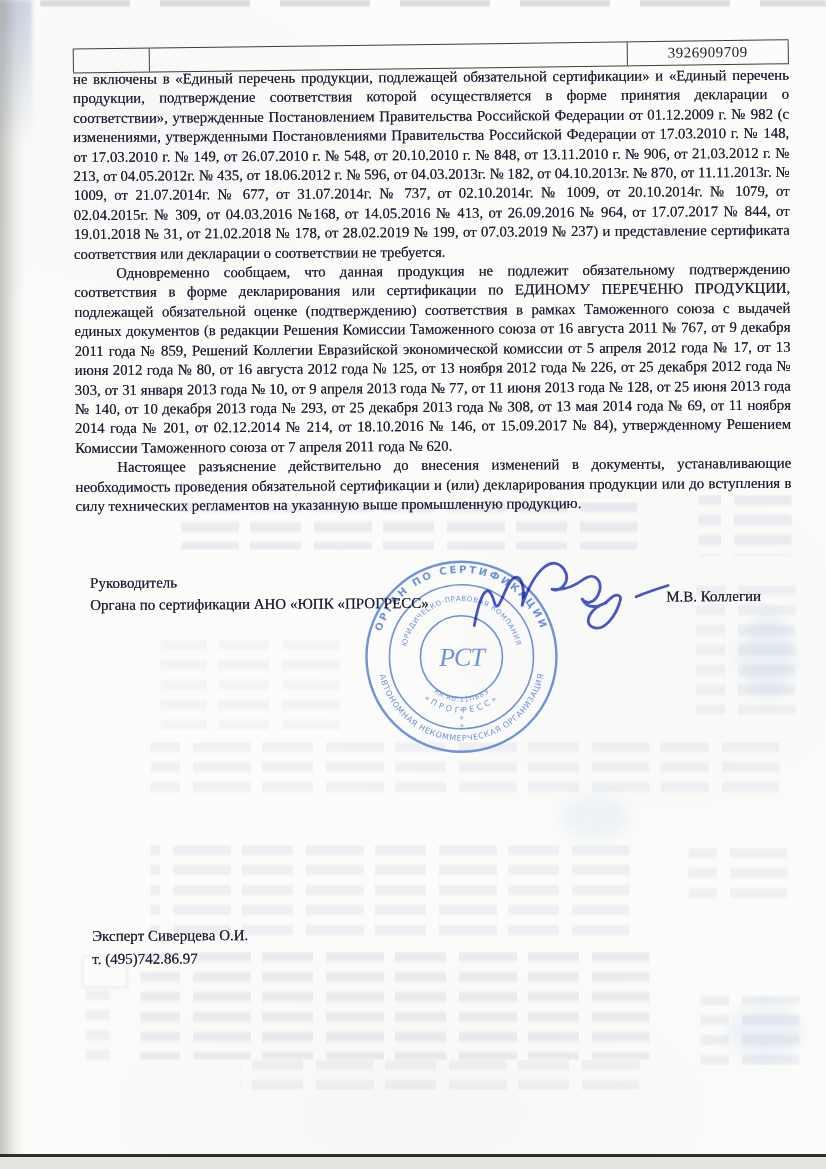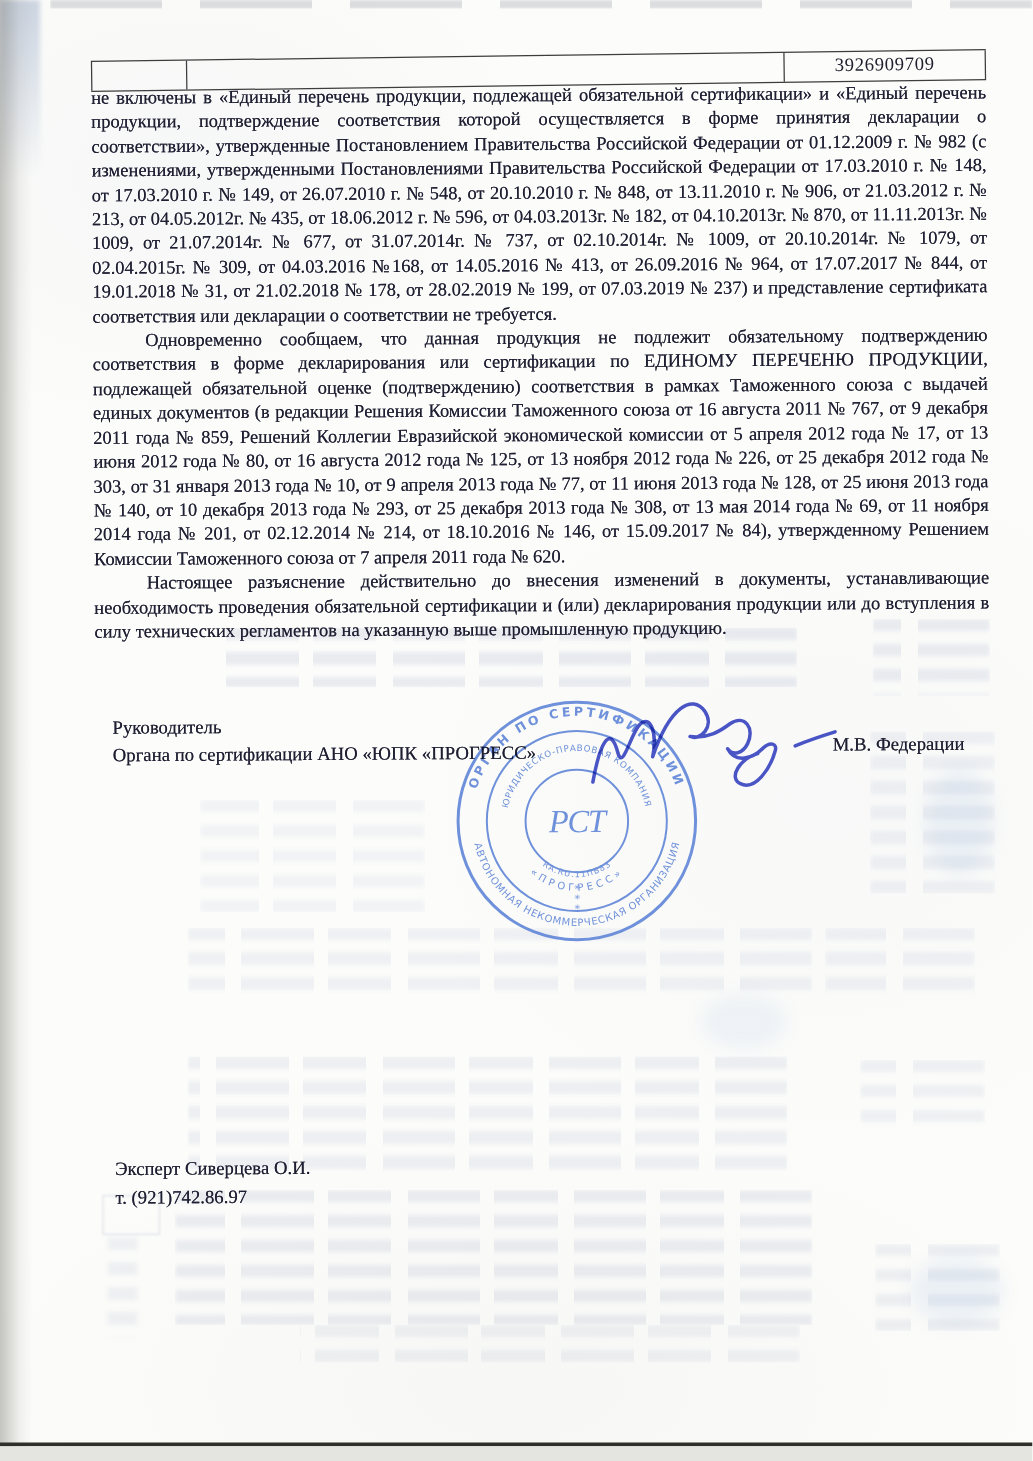--- a/index.html
+++ b/index.html
@@ -112,21 +112,21 @@
     <div class="body-text">
       <p>не включены в «Единый перечень продукции, подлежащей обязательной сертификации» и «Единый перечень продукции, подтверждение соответствия которой осуществляется в форме принятия декларации о соответствии», утвержденные Постановлением Правительства Российской Федерации от 01.12.2009 г. № 982 (с изменениями, утвержденными Постановлениями Правительства Российской Федерации от 17.03.2010 г. № 148, от 17.03.2010 г. № 149, от 26.07.2010 г. № 548, от 20.10.2010 г. № 848, от 13.11.2010 г. № 906, от 21.03.2012 г. № 213, от 04.05.2012г. № 435, от 18.06.2012 г. № 596, от 04.03.2013г. № 182, от 04.10.2013г. № 870, от 11.11.2013г. № 1009, от 21.07.2014г. № 677, от 31.07.2014г. № 737, от 02.10.2014г. № 1009, от 20.10.2014г. № 1079, от 02.04.2015г. № 309, от  04.03.2016 №168, от 14.05.2016 № 413, от 26.09.2016 № 964, от 17.07.2017 № 844, от 19.01.2018 № 31, от 21.02.2018 № 178, от 28.02.2019 № 199, от 07.03.2019 № 237) и представление сертификата соответствия или декларации о соответствии не требуется.</p>
       <p class="ind">Одновременно сообщаем, что данная продукция не подлежит обязательному подтверждению соответствия в форме декларирования или сертификации по ЕДИНОМУ ПЕРЕЧЕНЮ ПРОДУКЦИИ, подлежащей обязательной оценке (подтверждению) соответствия в рамках Таможенного союза с выдачей единых документов (в редакции Решения Комиссии Таможенного союза от 16 августа 2011 № 767, от 9 декабря 2011 года № 859, Решений Коллегии Евразийской экономической комиссии от 5 апреля 2012 года № 17, от 13 июня 2012 года № 80, от 16 августа 2012 года № 125, от 13 ноября 2012 года № 226, от 25 декабря 2012 года № 303, от 31 января 2013 года № 10, от 9 апреля 2013 года № 77, от 11 июня 2013 года № 128, от 25 июня 2013 года № 140, от 10 декабря 2013 года № 293, от 25 декабря 2013 года № 308, от 13 мая 2014 года № 69, от 11 ноября 2014 года № 201, от 02.12.2014 № 214, от 18.10.2016 № 146, от 15.09.2017 № 84), утвержденному Решением Комиссии Таможенного союза от 7 апреля 2011 года № 620.</p>
       <p class="ind">Настоящее разъяснение действительно до внесения изменений в документы, устанавливающие необходимость проведения обязательной сертификации и (или) декларирования продукции или до вступления в силу технических регламентов на указанную выше промышленную продукцию.</p>
     </div>
 
     <div class="sig-role">
       <div>Руководитель</div>
       <div>Органа по сертификации АНО «ЮПК «ПРОГРЕСС»</div>
     </div>
-    <div class="sig-name">М.В. Федерации</div>
+    <div class="sig-name">М.В. Коллегии</div>
 
     <svg class="stamp-svg" width="210" height="210" viewBox="0 0 210 210">
       <g stroke="#5b82d6" fill="none">
         <circle cx="105" cy="105" r="95" stroke-width="2.4"></circle>
         <circle cx="105" cy="105" r="72" stroke-width="1.6"></circle>
         <circle cx="105" cy="105" r="41" stroke-width="1.6"></circle>
       </g>
       <defs>
         <path id="arcTopOuter" d="M 21 105 A 84 84 0 0 1 189 105"></path>
         <path id="arcBotOuter" d="M 21 105 A 84 84 0 0 0 189 105"></path>
@@ -162,21 +162,21 @@
         <path d="M 16 84 C 22 52 30 38 36 60 C 40 76 46 46 54 38 C 62 30 68 44 64 64
              C 78 24 96 14 106 28 C 114 40 102 52 94 48 C 108 50 118 44 126 38
              C 138 30 146 42 140 54 C 136 62 128 64 124 58 C 130 70 144 66 152 58
              C 158 52 164 54 162 60 C 158 74 146 92 134 86 C 124 81 134 66 148 62"></path>
         <path d="M 178 56 C 188 52 200 48 210 45"></path>
       </g>
     </svg>
 
     <div class="expert">
       <div>Эксперт Сиверцева О.И.</div>
-      <div>т. (921)742.86.97</div>
+      <div>т. (495)742.86.97</div>
     </div>
 
   </div>
 
   <div class="corner-wedge"></div>
   <div class="scan-left"></div>
   <div class="bottom-line"></div>
   <div class="bottom-strip"></div>
 </div>
 

